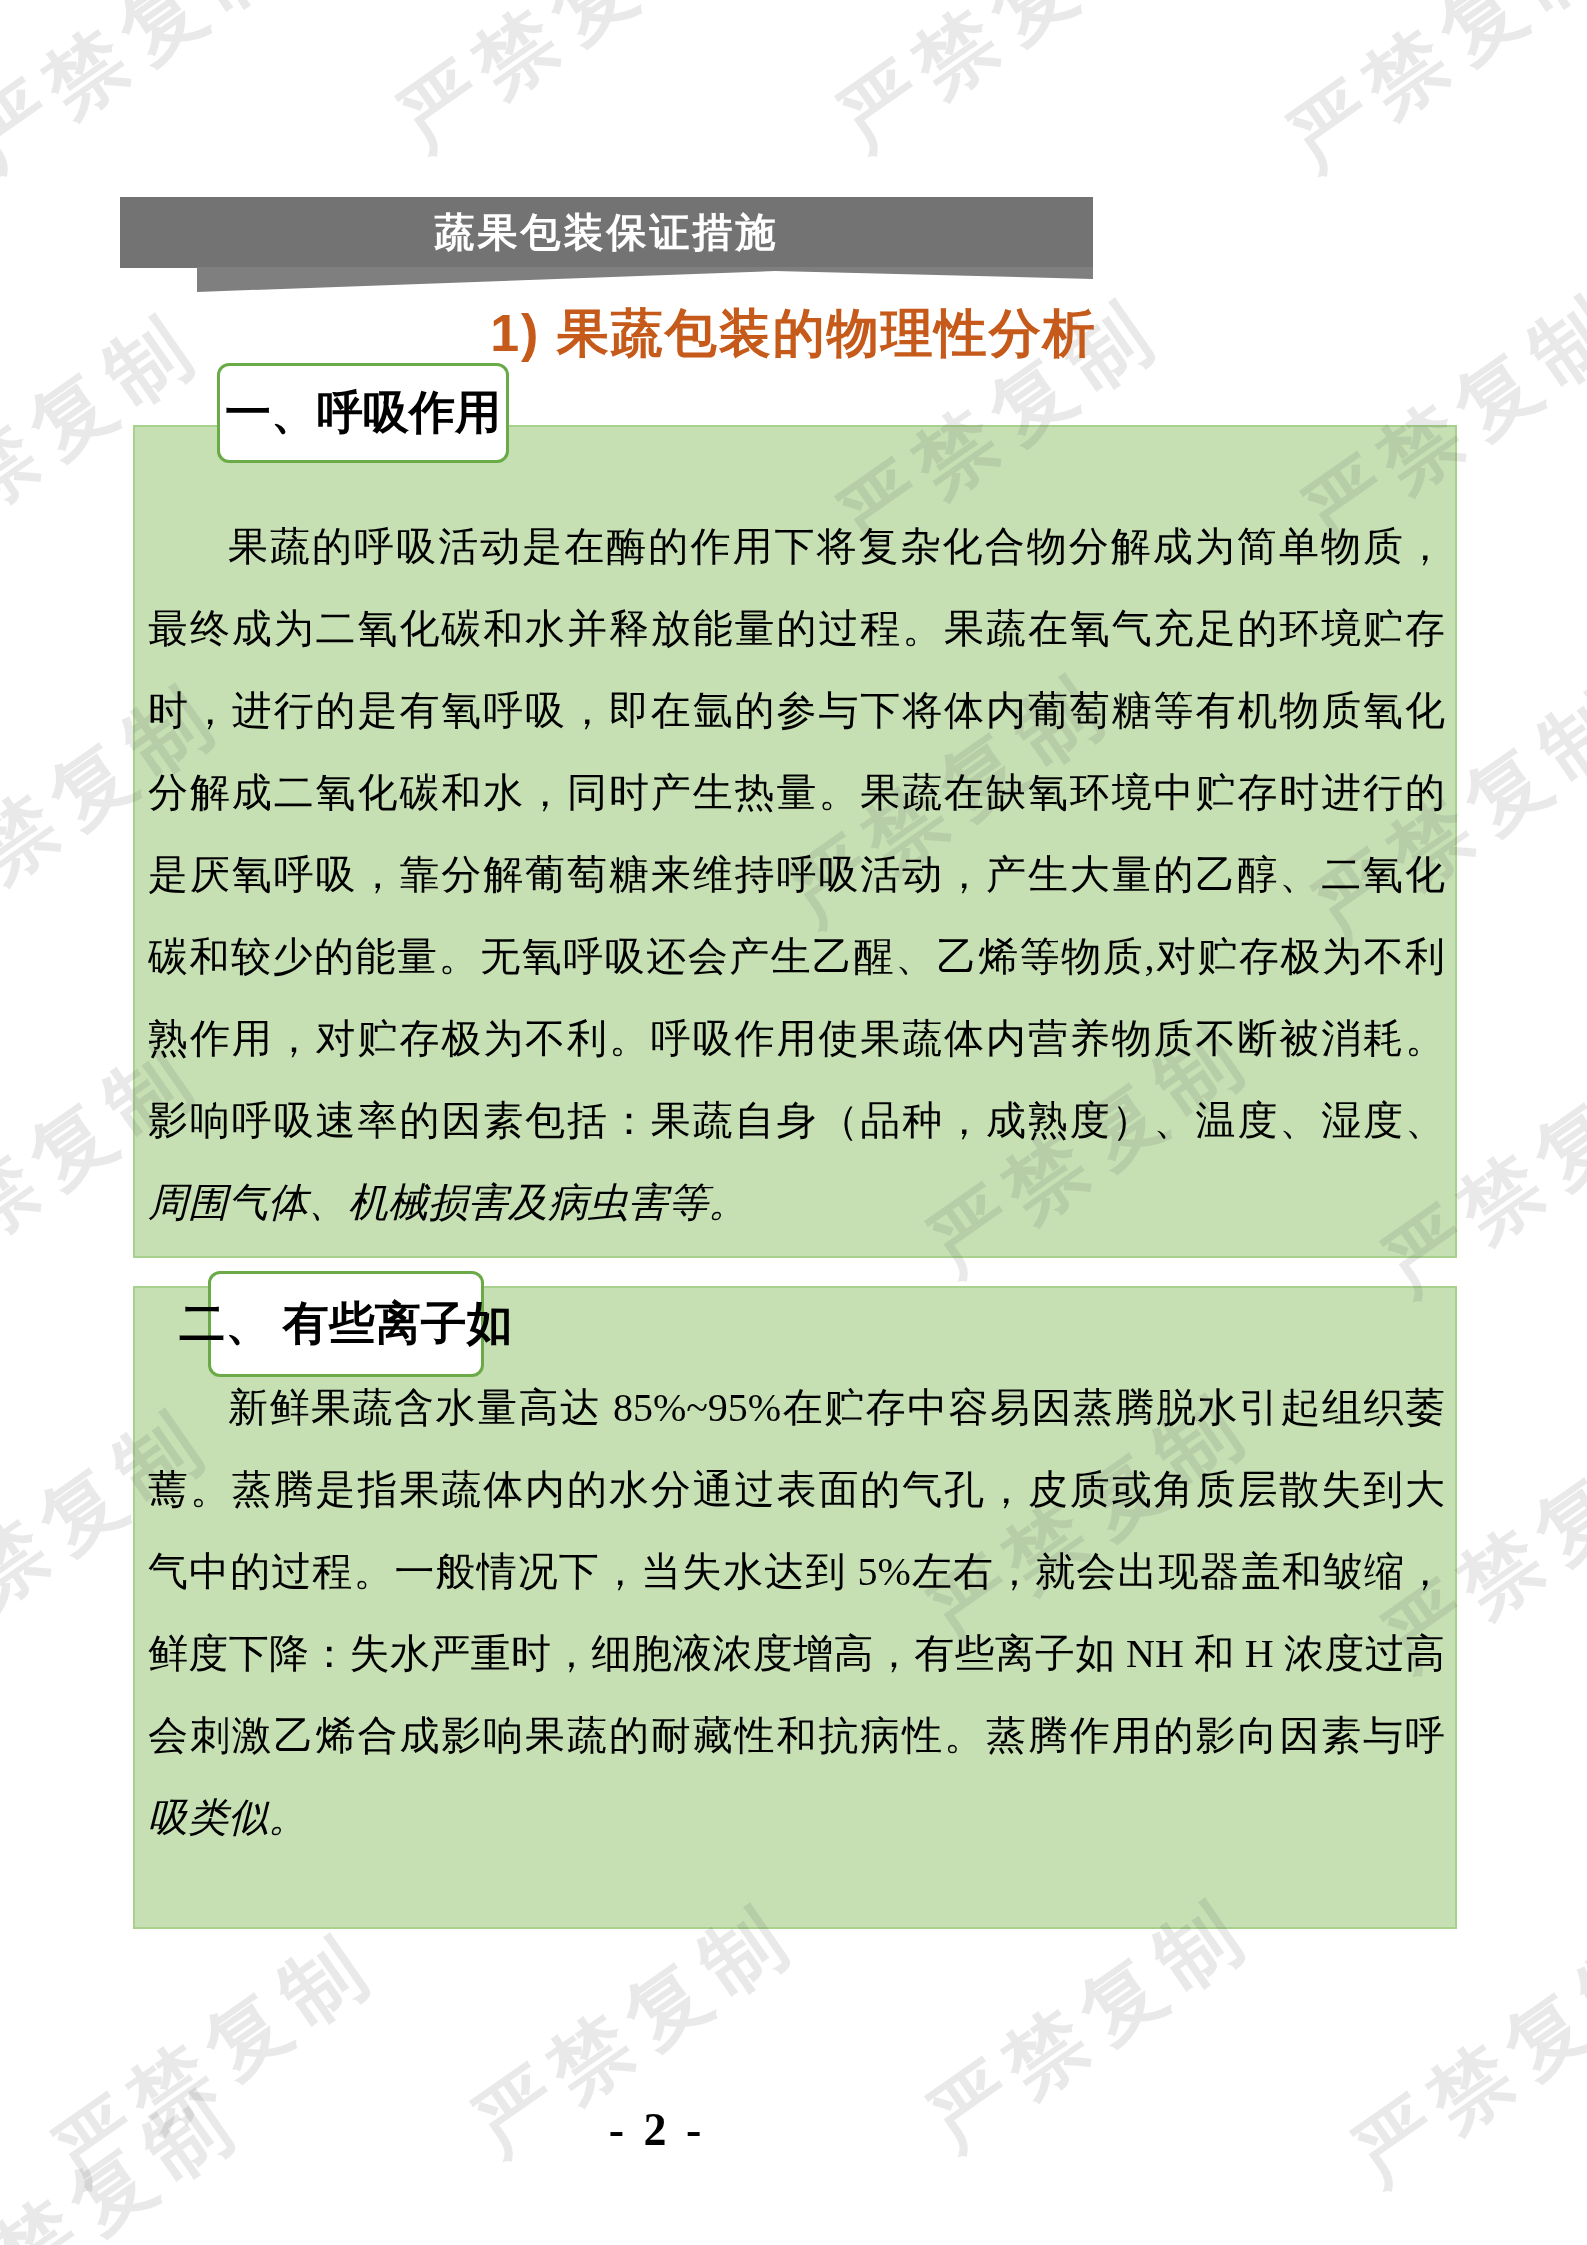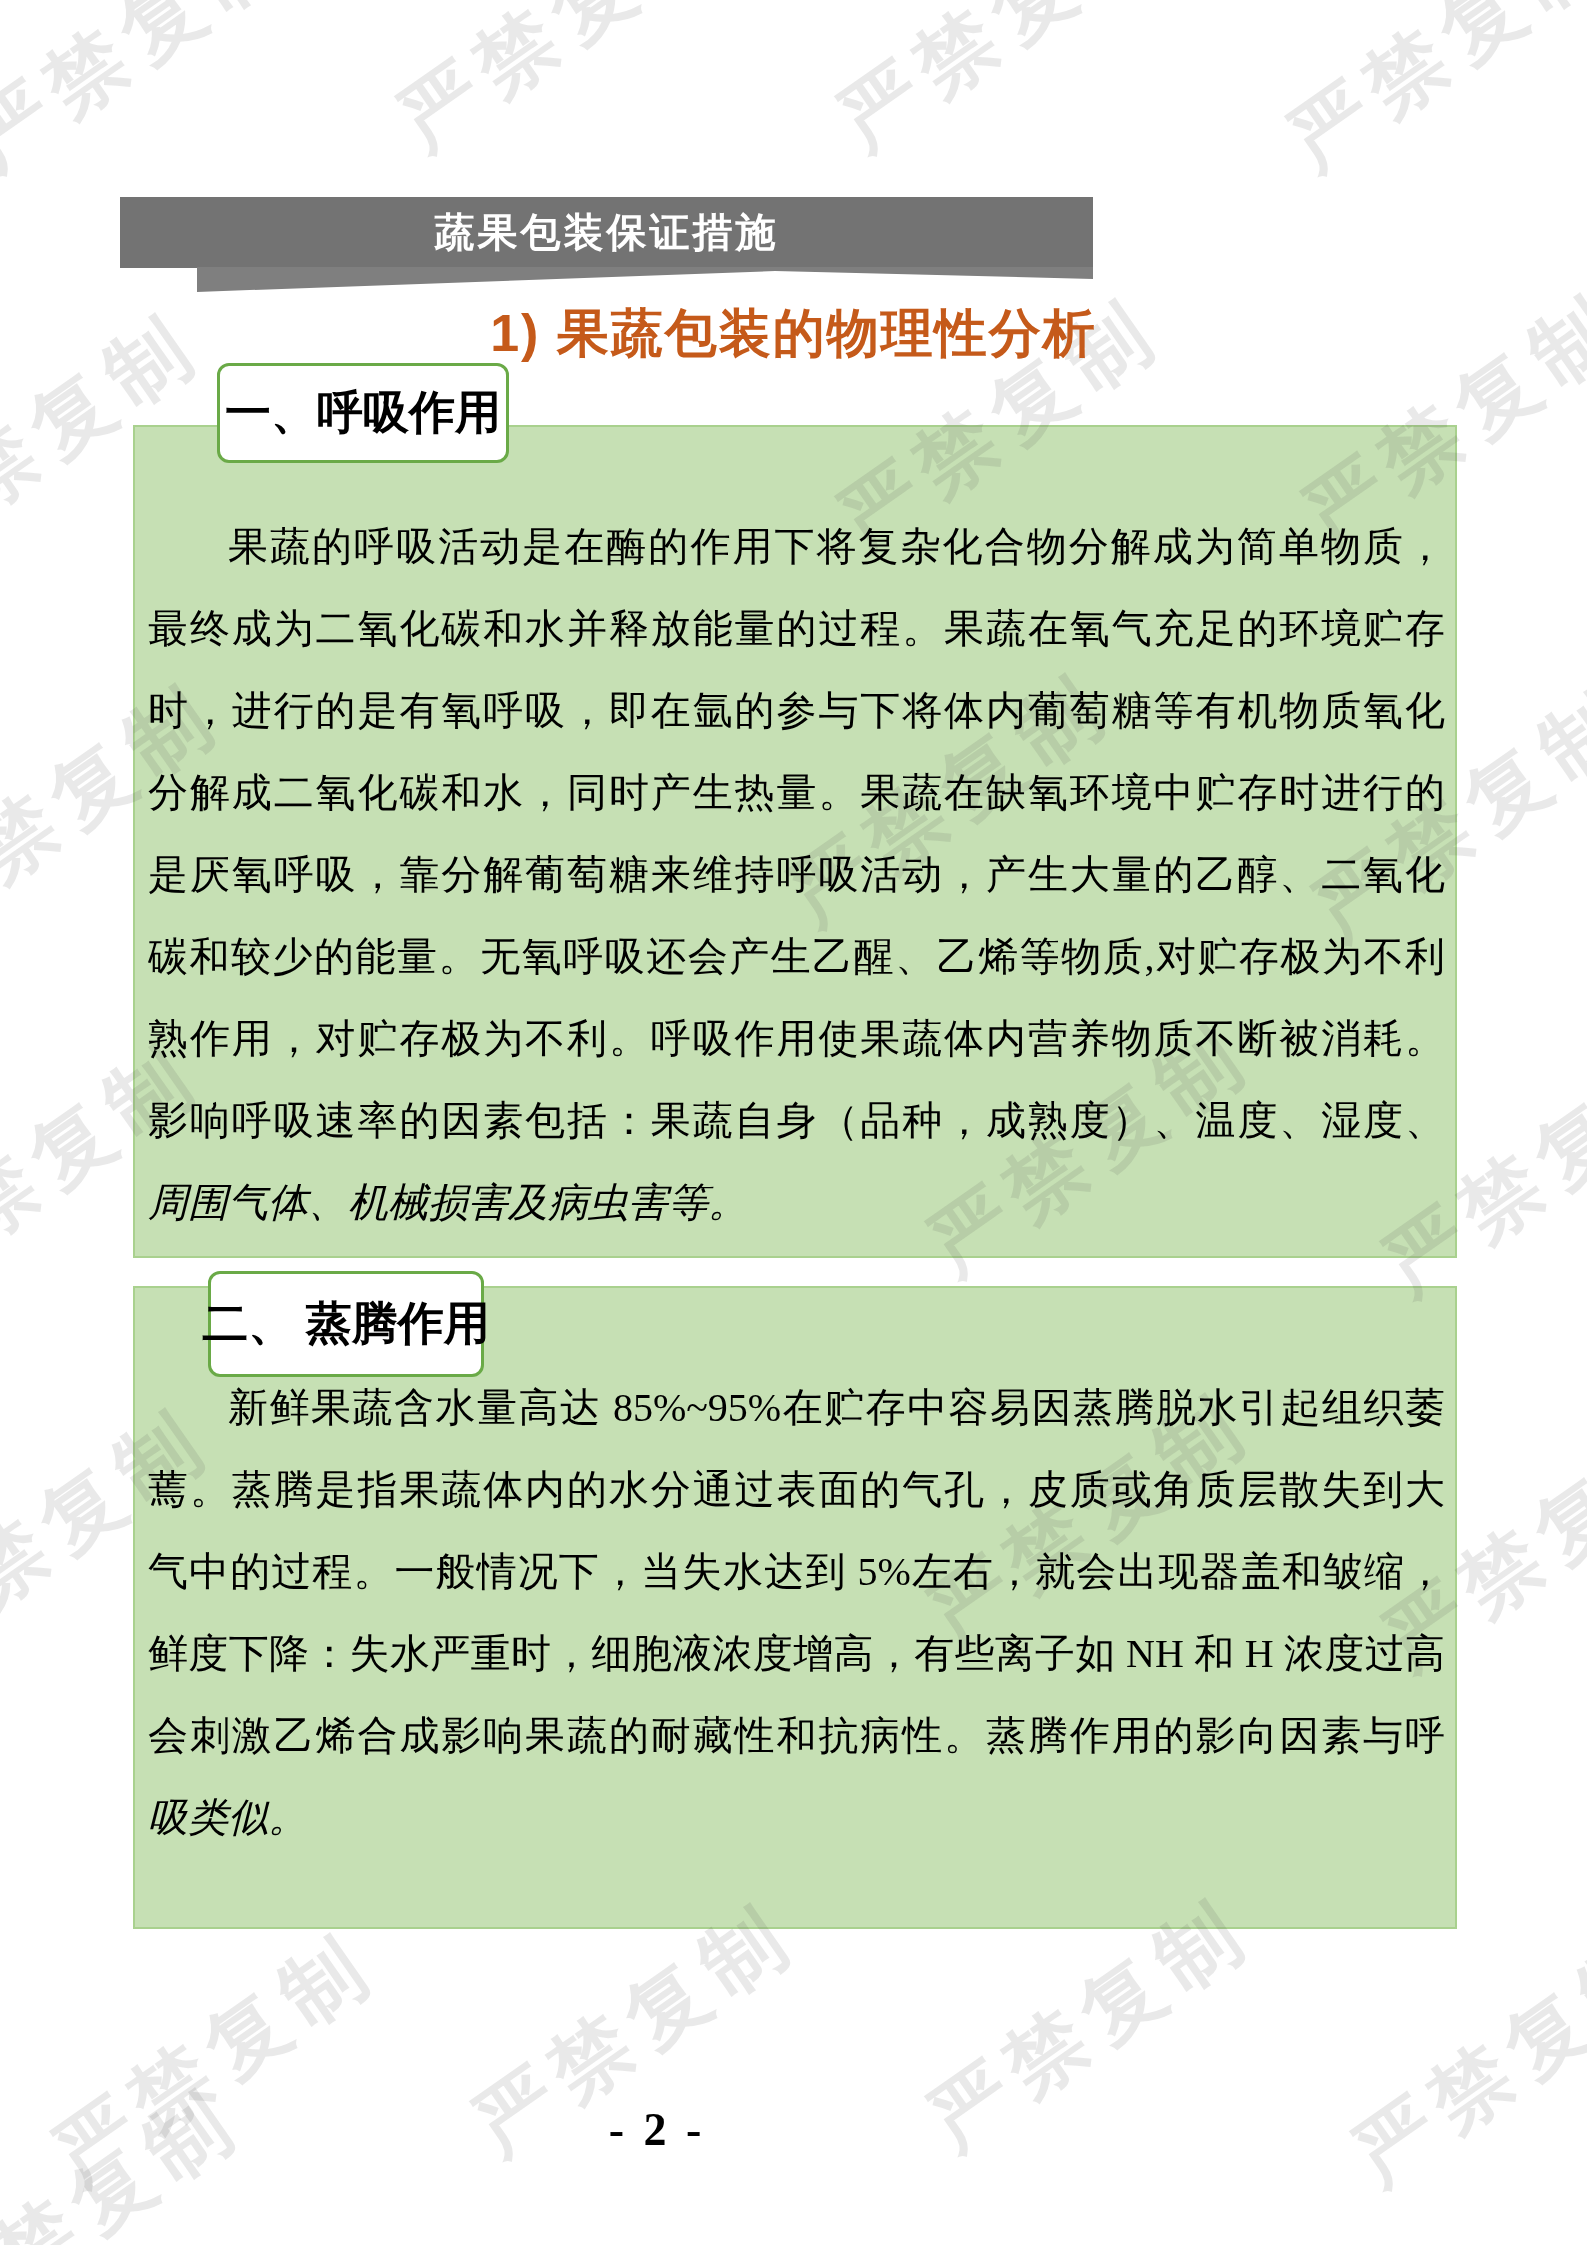--- a/index.html
+++ b/index.html
@@ -125,18 +125,18 @@
       <div class="bodyline first">新鲜果蔬含水量高达 85%~95%在贮存中容易因蒸腾脱水引起组织萎</div>
       <div class="bodyline">蔫。蒸腾是指果蔬体内的水分通过表面的气孔，皮质或角质层散失到大</div>
       <div class="bodyline">气中的过程。一般情况下，当失水达到 5%左右，就会出现器盖和皱缩，</div>
       <div class="bodyline">鲜度下降：失水严重时，细胞液浓度增高，有些离子如 NH 和 H 浓度过高</div>
       <div class="bodyline">会刺激乙烯合成影响果蔬的耐藏性和抗病性。蒸腾作用的影向因素与呼</div>
       <div class="bodyline last">吸类似。</div>
     </div>
   </div>
 
   <div class="label-box" id="label2">
-    <span class="label-text">二、 蒸腾作用</span>
+    <span class="label-text">二、 有些离子如</span>
   </div>
 
   <div class="page-num">- 2 -</div>
 
 </div>
 
 </body></html>

